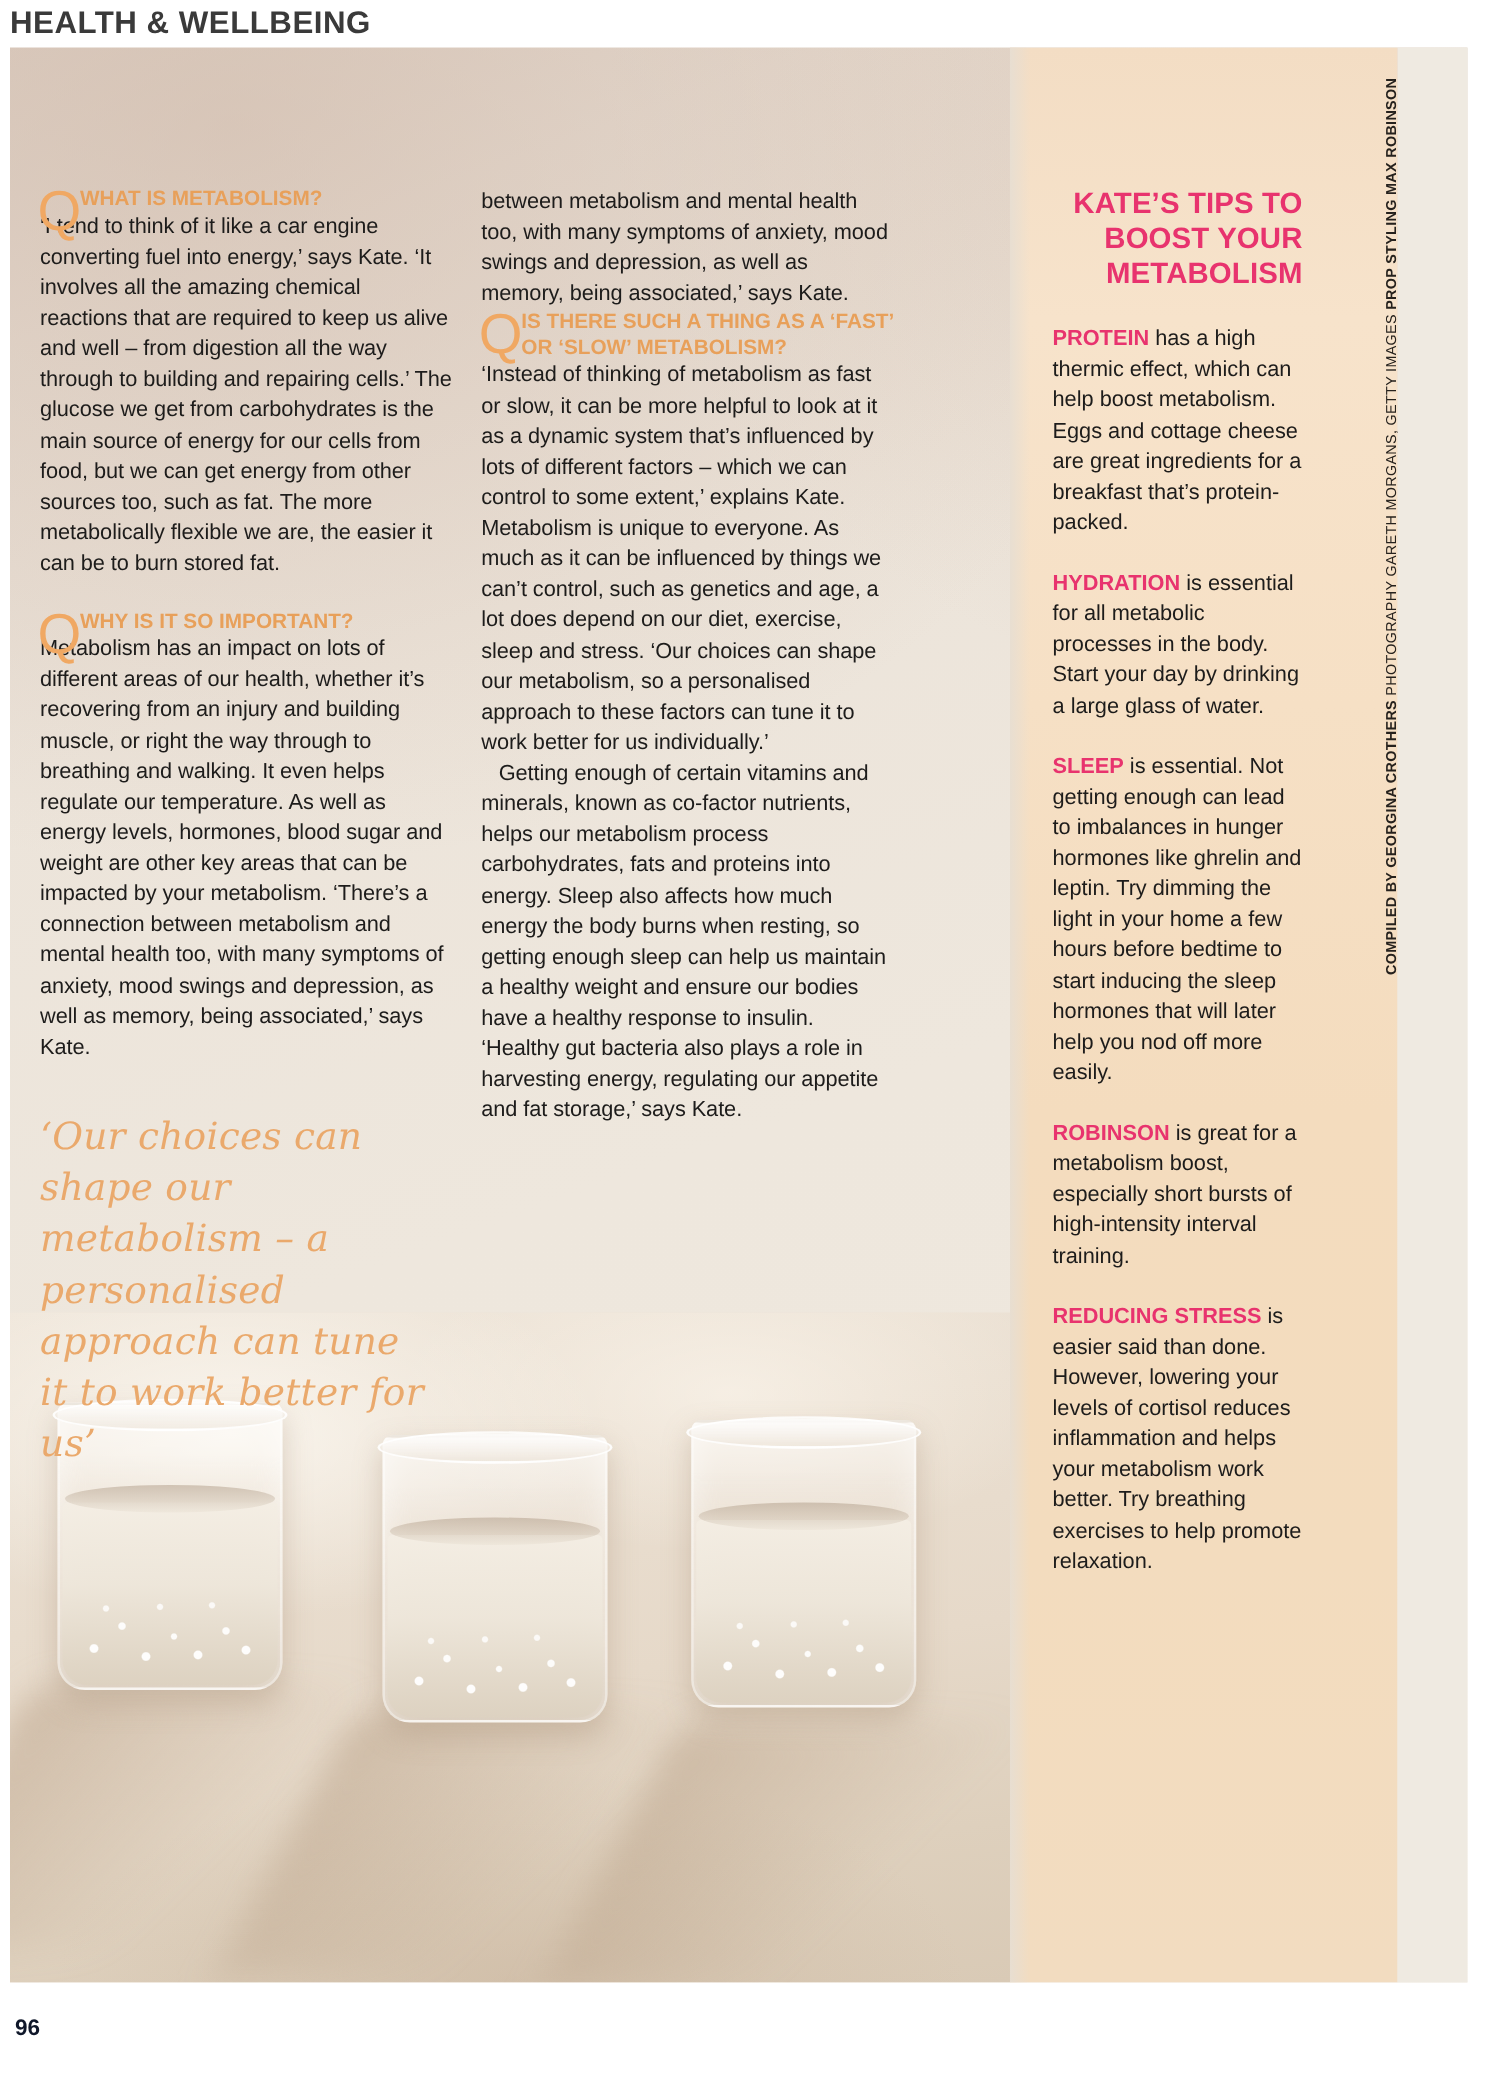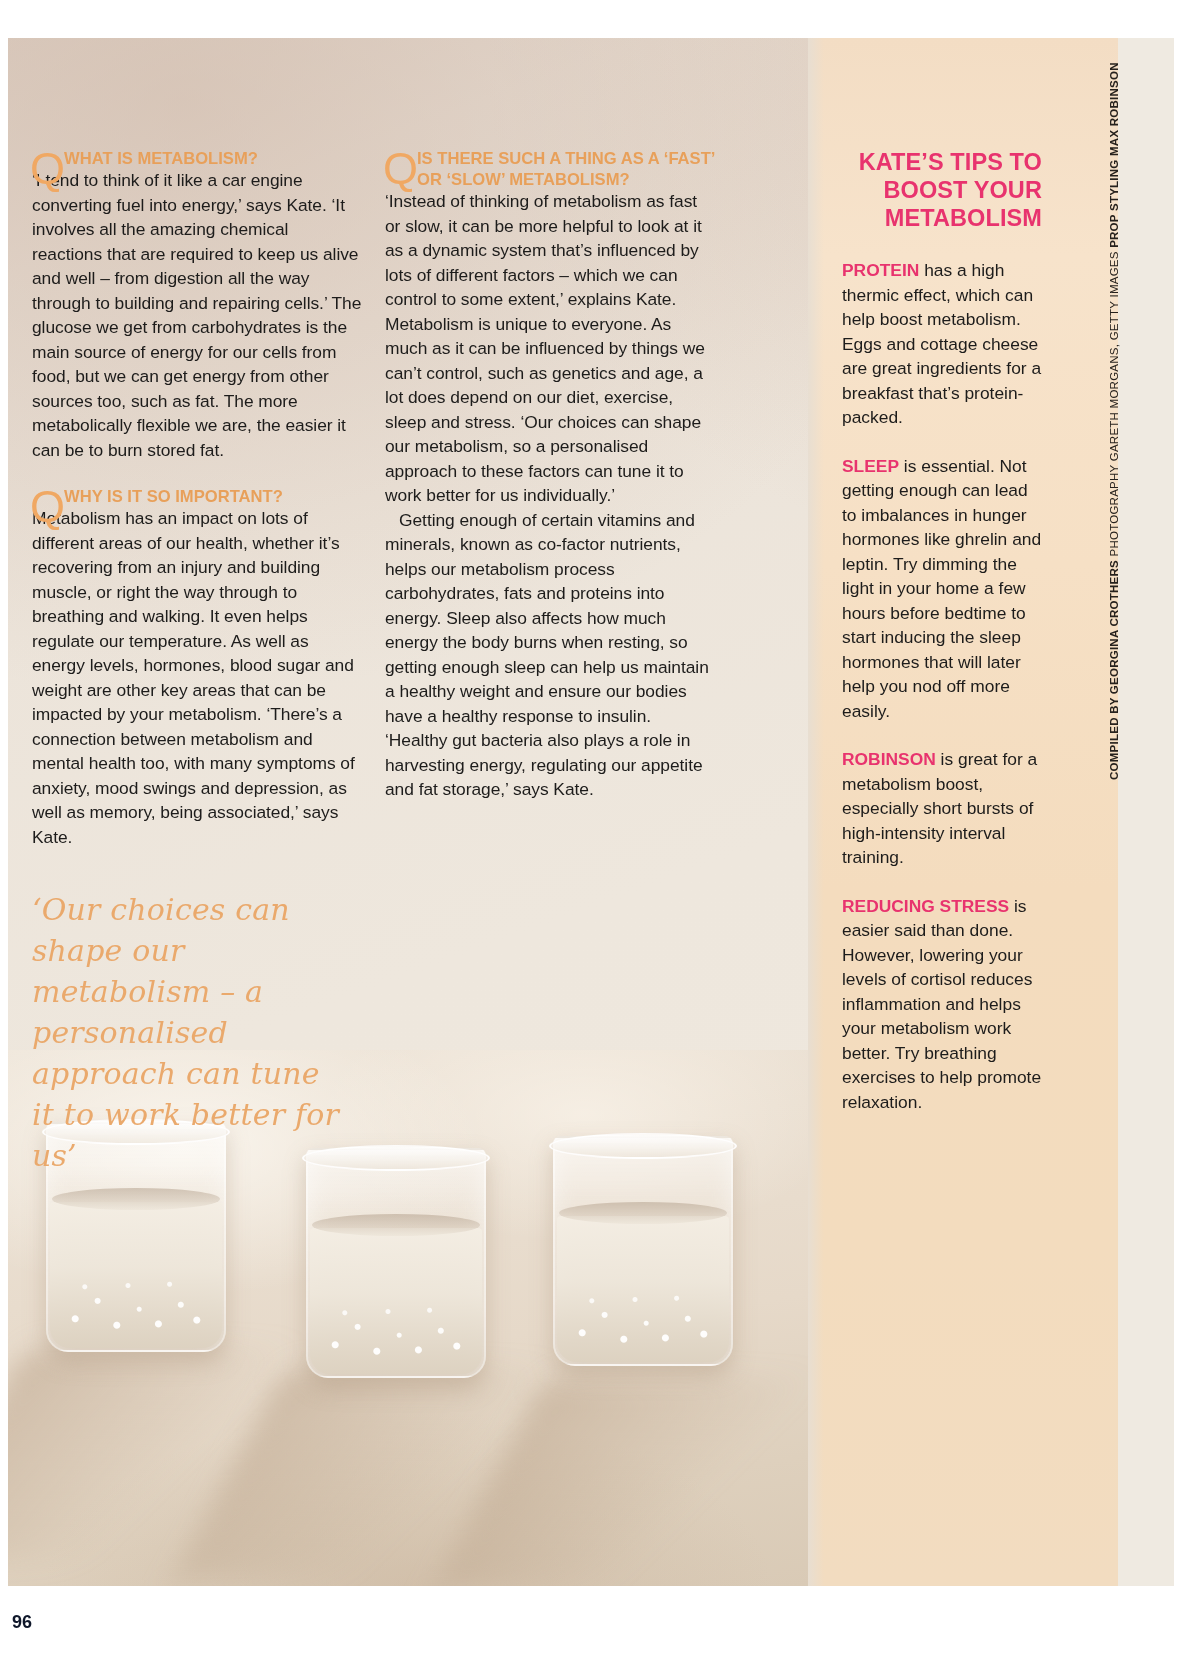--- a/index.html
+++ b/index.html
@@ -275,20 +275,21 @@
     font-size: 18px;
     font-weight: bold;
     color: #0f172a;
   }
 </style>
 </head>
 <body>
 
 <div id="page">
 
+  <div class="kicker">HEALTH &amp; WELLBEING</div>
 
   <div class="spread">
     <div class="paper-wash"></div>
 
     <div class="tips-panel"></div>
     <div class="right-strip"></div>
 
     <div class="photo">
       <div class="photo-light"></div>
 
@@ -338,38 +339,42 @@
       <div class="qbody">
         <span>Metabolism has an impact on lots of different areas of our health, whether it’s recovering from an injury and building muscle, or right the way through to breathing and walking. It even helps regulate our temperature. As well as energy levels, hormones, blood sugar and weight are other key areas that can be impacted by your metabolism. ‘There’s a connection between metabolism and mental health too, with many symptoms of anxiety, mood swings and depression, as well as memory, being associated,’ says Kate.</span>
       </div>
     </div>
 
     <div class="pull">‘Our choices can shape our metabolism – a personalised approach can tune it to work better for us’</div>
   </div>
 
   <div class="col c2">
 
+    <div class="qbody">between metabolism and mental health too, with many symptoms of anxiety, mood swings and depression, as well as memory, being associated,’ says Kate.</div>
 
     <div class="qa">
       <div class="qhead">
         <span class="qmark">Q</span>
         <span>IS THERE SUCH A THING AS A ‘FAST’ OR ‘SLOW’ METABOLISM?</span>
       </div>
       <div class="qbody">‘Instead of thinking of metabolism as fast or slow, it can be more helpful to look at it as a dynamic system that’s influenced by lots of different factors – which we can control to some extent,’ explains Kate. Metabolism is unique to everyone. As much as it can be influenced by things we can’t control, such as genetics and age, a lot does depend on our diet, exercise, sleep and stress. ‘Our choices can shape our metabolism, so a personalised approach to these factors can tune it to work better for us individually.’</div>
       <div class="qbody indent-first">Getting enough of certain vitamins and minerals, known as co-factor nutrients, helps our metabolism process carbohydrates, fats and proteins into energy. Sleep also affects how much energy the body burns when resting, so getting enough sleep can help us maintain a healthy weight and ensure our bodies have a healthy response to insulin. ‘Healthy gut bacteria also plays a role in harvesting energy, regulating our appetite and fat storage,’ says Kate.</div>
     </div>
   </div>
 
   <div class="tips">
     <h2>KATE’S TIPS TO BOOST YOUR METABOLISM</h2>
 
     <p class="tip">
       <span class="term">PROTEIN</span><span> has a high thermic effect, which can help boost metabolism. Eggs and cottage cheese are great ingredients for a breakfast that’s protein-packed.</span>
     </p>
 
+    <p class="tip">
+      <span class="term">HYDRATION</span><span> is essential for all metabolic processes in the body. Start your day by drinking a large glass of water.</span>
+    </p>
 
     <p class="tip">
       <span class="term">SLEEP</span><span> is essential. Not getting enough can lead to imbalances in hunger hormones like ghrelin and leptin. Try dimming the light in your home a few hours before bedtime to start inducing the sleep hormones that will later help you nod off more easily.</span>
     </p>
 
     <p class="tip">
       <span class="term">ROBINSON</span><span> is great for a metabolism boost, especially short bursts of high-intensity interval training.</span>
     </p>
 
     <p class="tip">

